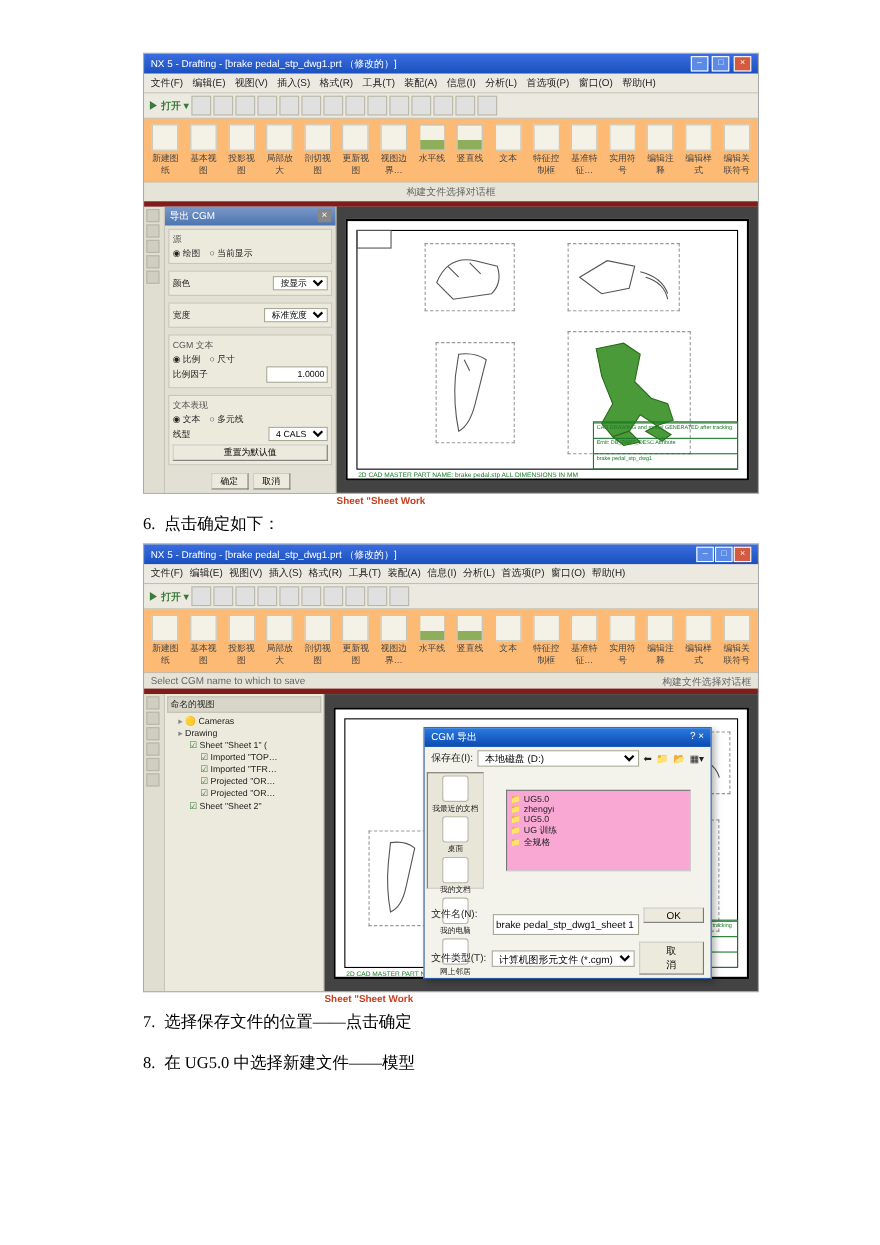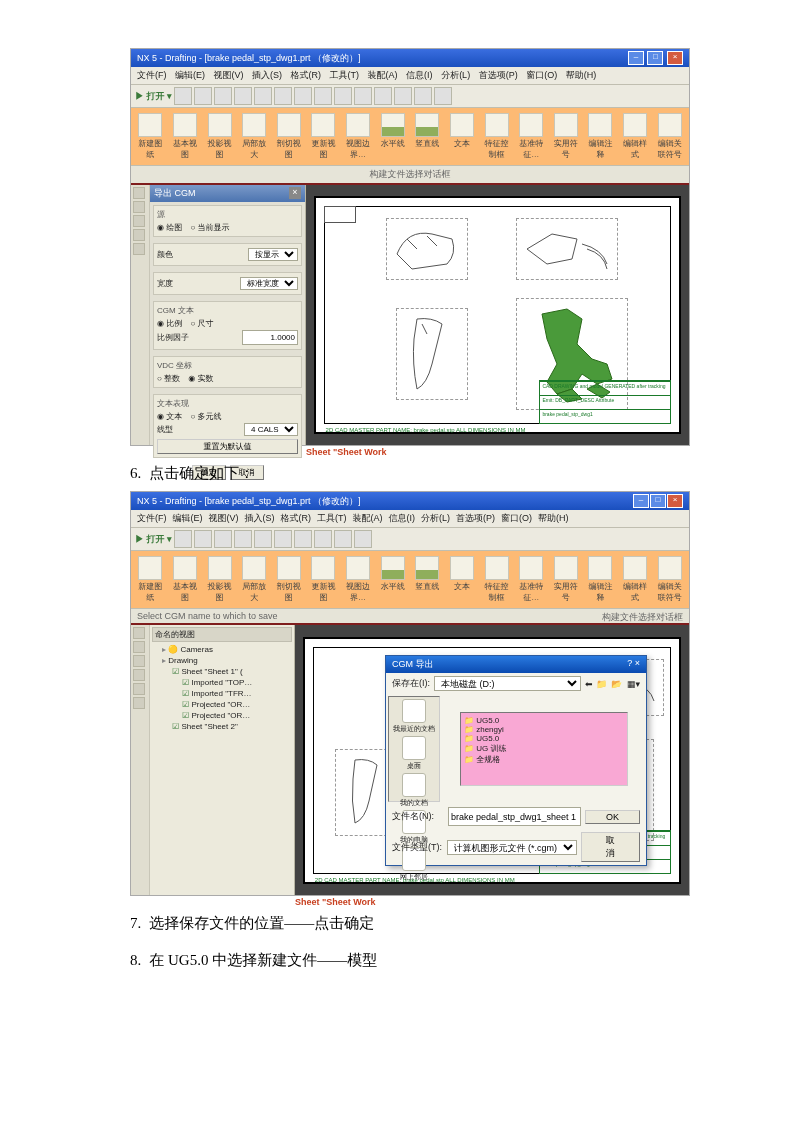--- a/index.html
+++ b/index.html
@@ -9,21 +9,21 @@
   .winbtns span{display:inline-block;width:14px;height:12px;background:#5b8be6;border:1px solid #fff;margin-left:1px;text-align:center;line-height:10px;color:#fff;font-size:8px}
   .winbtns .x{background:#d45b3f}
   .menubar{background:#eceae0;padding:2px 6px;border-bottom:1px solid #c0beb0}
   .menubar span{margin-right:6px}
   .tlb{background:#eceae0;padding:2px 4px;border-bottom:1px solid #c0beb0;display:flex;gap:2px;align-items:center;flex-wrap:wrap}
   .tlb .ico{width:16px;height:16px;display:inline-block;background:#e0e0e0;border:1px solid #b8b8a8}
   .tlb2{background:#fdba74;padding:3px 4px;border-bottom:1px solid #c0beb0;display:flex;gap:4px}
   .bigbtn{display:flex;flex-direction:column;align-items:center;width:44px;padding:2px 1px;font-size:8px;color:#444;text-align:center}
   .bigbtn .i{width:22px;height:22px;margin-bottom:1px;border:1px solid #c8c6b8;background:#f4f2e6}
   .bigbtn .i.arrow{background:linear-gradient(#f4f2e6 60%,#8fae5c 60%)}
-  .hint{background:#e6e4d8;padding:2px 6px;border-bottom:2px solid #7f1d1d;color:#666;font-size:9px}
+  .hint{background:#e6e4d8;padding:2px 6px;border-bottom:5px solid #7f1d1d;color:#666;font-size:9px}
   .body1{display:flex;height:260px}
   .panel{width:155px;background:#e2e0d4;border-right:1px solid #b8b6a4;display:flex;flex-direction:column}
   .phead{background:linear-gradient(#7a99c8,#4c74b0);color:#fff;padding:2px 4px;display:flex;justify-content:space-between}
   .phead .x{background:#888;width:12px;height:12px;text-align:center;line-height:10px}
   .psec{background:#eceadc;border:1px solid #c8c6b8;margin:3px;padding:3px;font-size:8px}
   .psec .lbl{color:#555;margin-bottom:2px}
   .psec select,.psec input[type=text]{font-size:8px;border:1px solid #a8a894;background:#fff;padding:0 2px;height:13px}
   .psec .row{display:flex;justify-content:space-between;align-items:center;margin:1px 0}
   .psec .list{height:22px;border:1px solid #a8a894;background:#fff;padding:1px;overflow:hidden}
   .pbtns{display:flex;justify-content:center;gap:4px;padding:4px}
@@ -210,25 +210,20 @@
       <div class="psec">
         <div class="lbl">CGM 文本</div>
         <label>◉ <span>比例</span></label>
         <label style="margin-left:6px">○ <span>尺寸</span></label>
         <div class="row">
               <span>比例因子</span>
               <input type="text" style="width: 50px; text-align: right;" value="1.0000">
             </div>
       </div>
       <div class="psec">
-        <div class="lbl">VDC 坐标</div>
-        <label>○ <span>整数</span></label>
-        <label style="margin-left:6px">◉ <span>实数</span></label>
-      </div>
-      <div class="psec">
         <div class="lbl">文本表现</div>
         <label>◉ <span>文本</span></label>
         <label style="margin-left:6px">○ <span>多元线</span></label>
         <div class="row">
               <span>线型</span>
               <select><option>4 CALS</option></select>
             </div>
         <button style="width:100%;margin-top:2px;font-size:8px;border:1px outset #ccc;background:#eceadc">重置为默认值</button>
       </div>
       <div class="pbtns">
@@ -458,21 +453,21 @@
           <div class="flist">
             <div>UG5.0</div>
             <div>zhengyi</div>
             <div>UG5.0</div>
             <div>UG 训练</div>
             <div>全规格</div>
           </div>
         </div>
         <div class="dlgrow">
           <span style="width:52px">文件名(N):</span>
-          <input type="text" style="flex: 1 1 0%;" value="brake pedal_stp_dwg1_sheet 1">
+          <input type="text" style="flex: 1 1 0%; margin-top: 18px;" value="brake pedal_stp_dwg1_sheet 1">
           <button>OK</button>
         </div>
         <div class="dlgrow">
           <span style="width:52px">文件类型(T):</span>
           <select style="flex:1"><option>计算机图形元文件 (*.cgm)</option></select>
           <button>取消</button>
         </div>
       </div>
     </div>
   </div>

